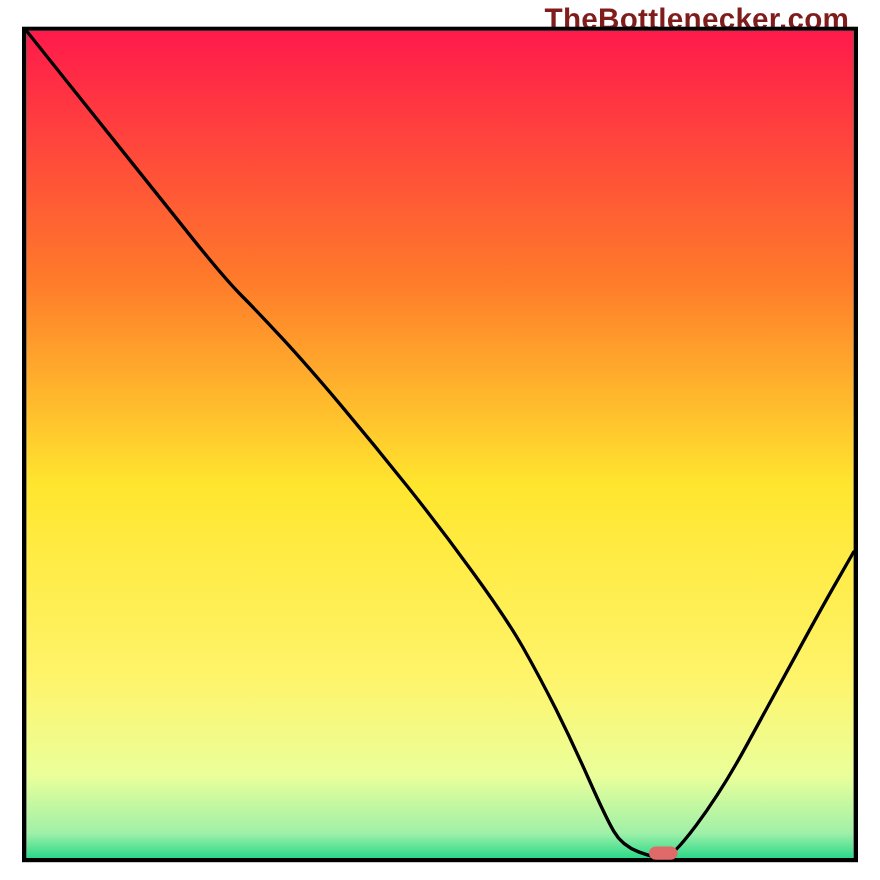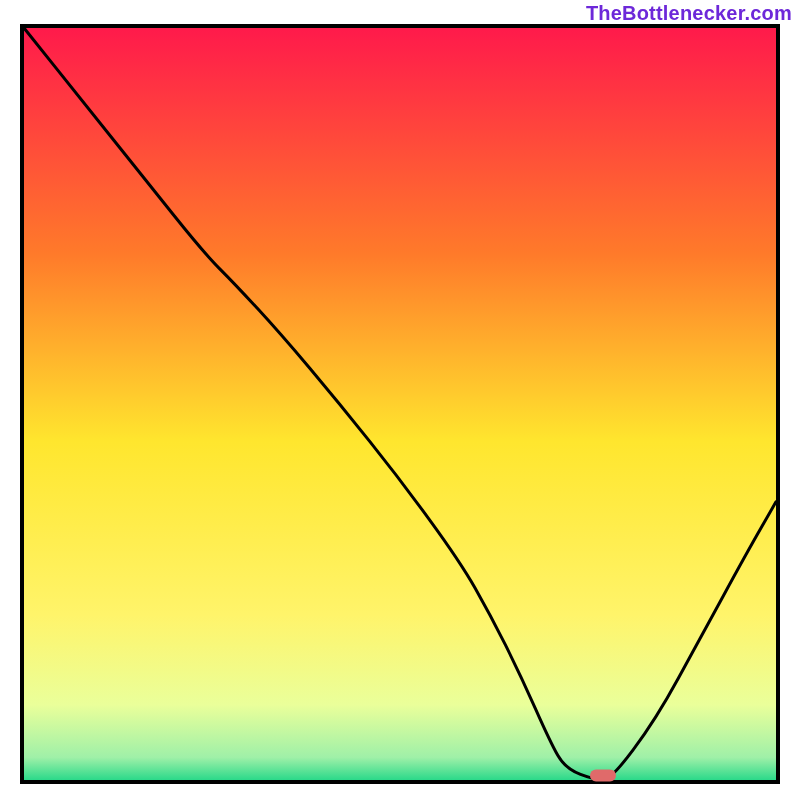--- a/index.html
+++ b/index.html
@@ -11,24 +11,24 @@
     font-family: Arial, Helvetica, sans-serif;
   }
   .outer {
     width: 800px;
     height: 800px;
     position: relative;
   }
   .attribution {
     position: absolute;
     top: 2px;
-    right: 8px;
-    font-size: 20px;
+    right: 28px;
+    font-size: 27px;
     font-weight: 600;
-    color: #6d28d9;
+    color: #7f1d1d;
     letter-spacing: 0.2px;
   }
   .plot {
     position: absolute;
     left: 20px;
     top: 24px;
     width: 760px;
     height: 760px;
   }
   .plot svg {

